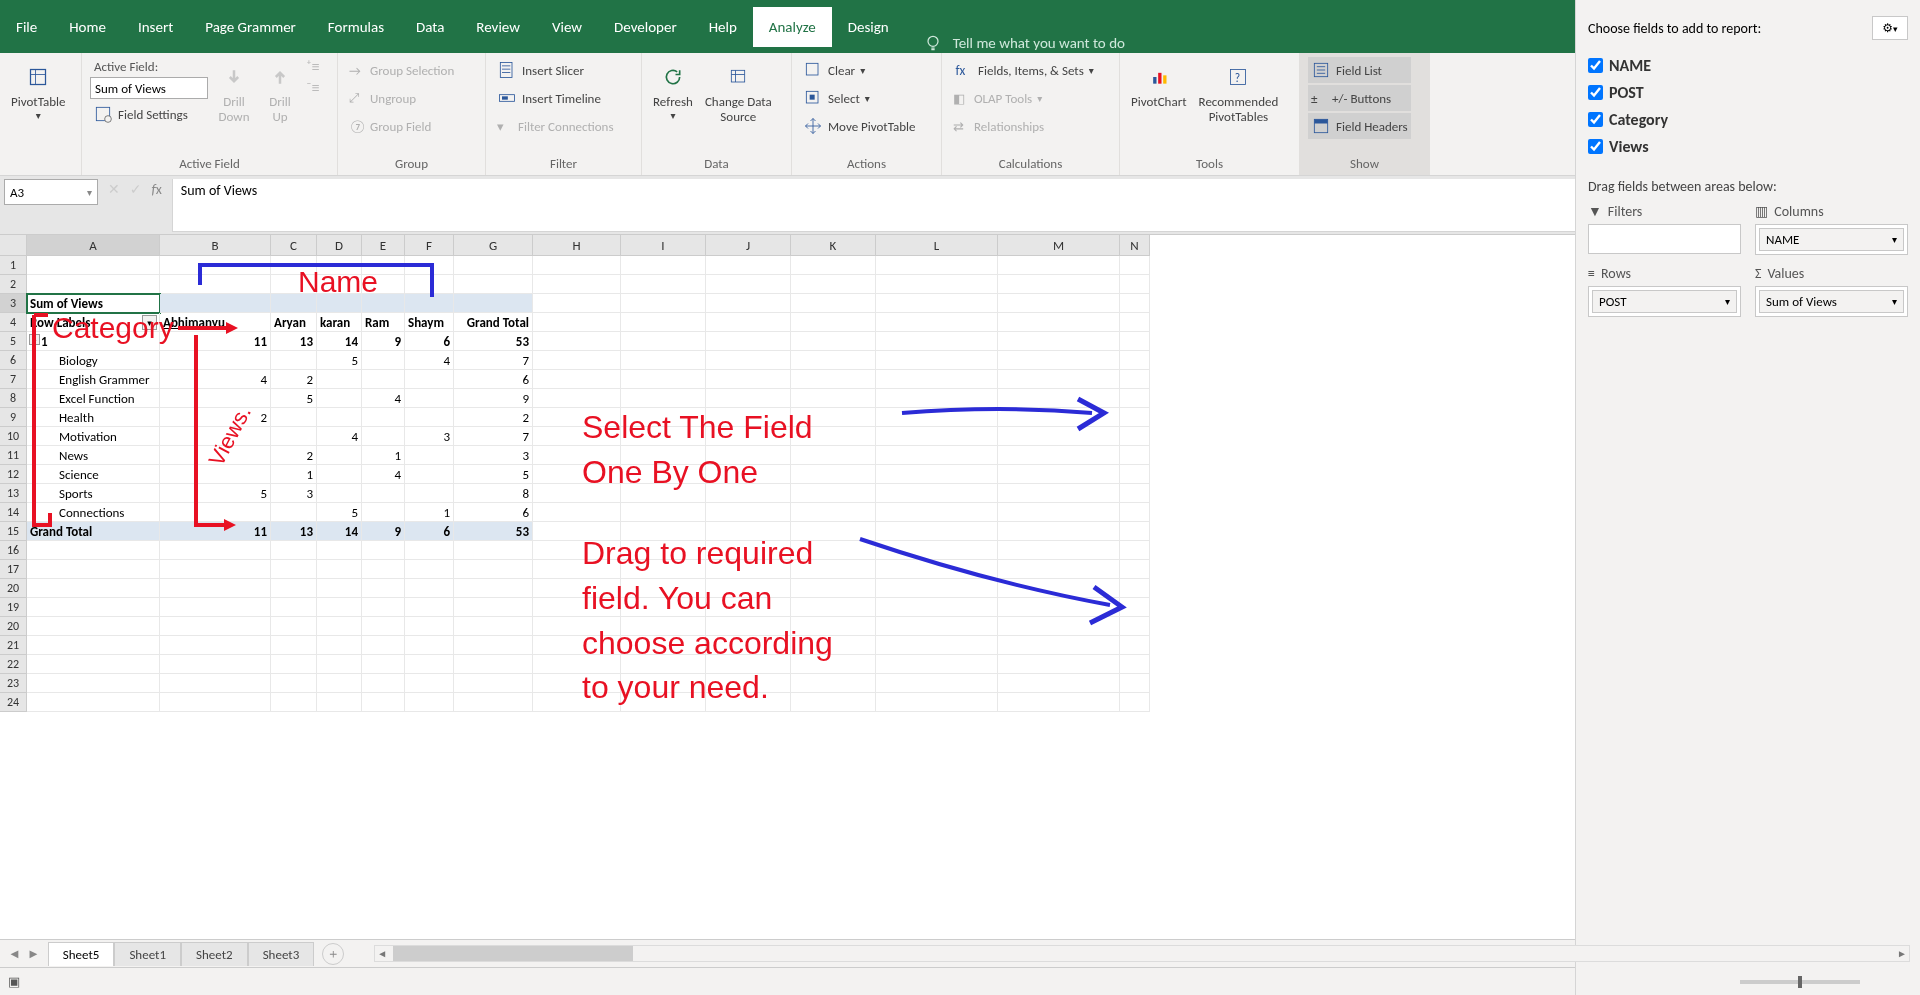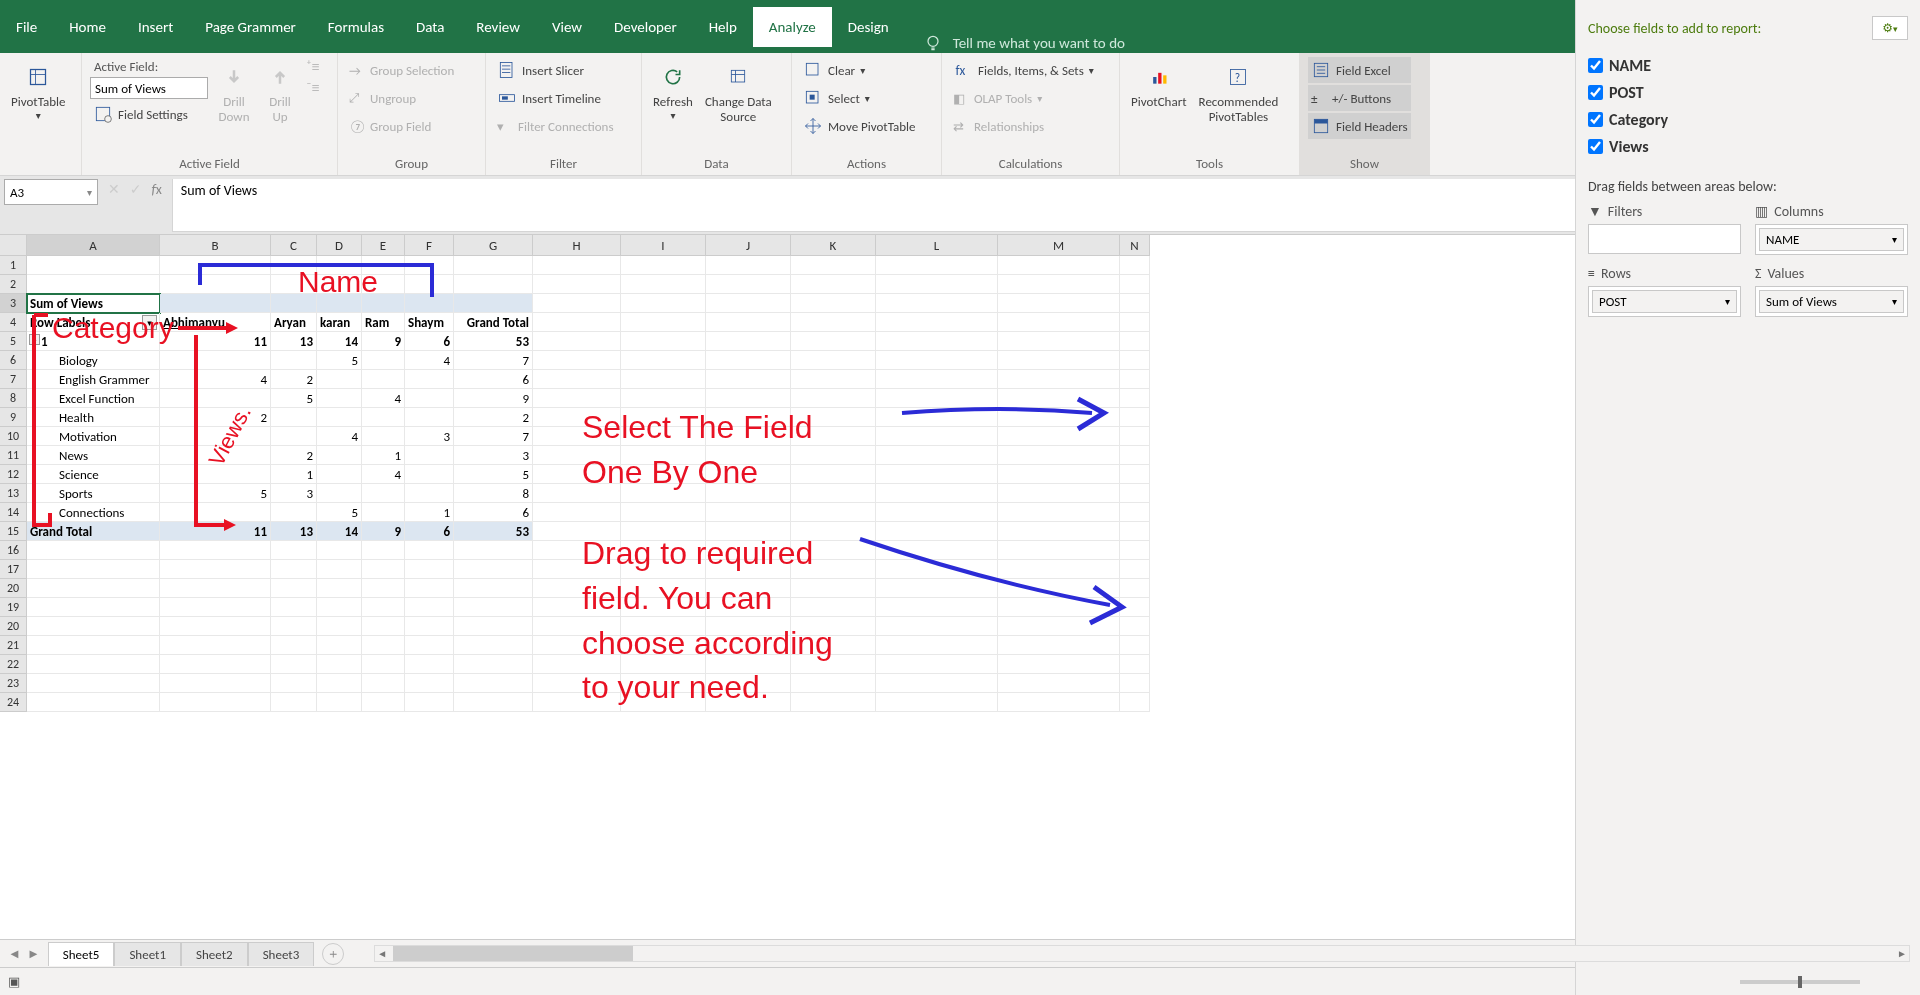--- a/index.html
+++ b/index.html
@@ -57,21 +57,21 @@
 .cell.sel { outline:2px solid #217346; outline-offset:-1px; background:#fff; }
 .dd { position:absolute; width:15px; height:15px; border:1px solid #999; background:#f3f2f1; display:flex; align-items:center; justify-content:center; font-size:9px; cursor:pointer; }
 
 
 .annot { position:absolute; font-family: "Segoe UI", sans-serif; font-size:28px; pointer-events:none; }
 .red { color:#e81123; }
 .blue { stroke:#2b2bd6; fill:none; stroke-width:4; }
 
 
 .pane-title { font-size:20px; color:#217346; margin-bottom:8px; display:flex; align-items:center; justify-content:space-between; }
-.pane-sub { font-size:14px; color:#4d7c0f; margin:6px 0 10px 0; display:flex; justify-content:space-between; align-items:center; }
+.pane-sub { font-size:14px; color:#000000; margin:6px 0 10px 0; display:flex; justify-content:space-between; align-items:center; }
 .gearbtn { border:1px solid #c8c8c8; background:#fff; width:36px; height:24px; font-size:12px; display:flex; align-items:center; justify-content:center; cursor:pointer; }
 .searchbox { width:100%; height:30px; border:1px solid #ababab; padding:0 8px; font-size:14px; display:flex; align-items:center; justify-content:space-between; color:#888; cursor:text; }
 .fieldlist { margin-top:12px; }
 .fielditem { display:flex; align-items:center; gap:6px; font-size:16px; font-weight:600; padding:4px 0; cursor:pointer; color:#333; }
 .fielditem input { width:15px; height:15px; }
 .pane-drag { font-size:14px; color:#444; margin:18px 0 8px 0; }
 .areas { display:grid; grid-template-columns:1fr 1fr; gap:10px 14px; }
 .area { }
 .area-hdr { font-size:14px; color:#555; display:flex; align-items:center; gap:6px; margin-bottom:4px; }
 .area-box { border:1px solid #c8c8c8; background:#fff; min-height:30px; padding:3px; }
@@ -340,21 +340,21 @@
   </div>
 
   <div class="group" style="width:130px; background:#e1dfdd">
     <div class="group-body">
         <div class="ribbon-col">
       <div class="rbtn small sl" style="background:#d0d0d0">
             <svg class="glyph sm" viewBox="0 0 24 24">
               <rect x="4" y="4" width="16" height="16" fill="none" stroke="#2b579a"></rect>
               <path d="M7 8h10M7 12h10M7 16h10" stroke="#2b579a"></path>
             </svg>
-            <span>Field Excel</span>
+            <span>Field List</span>
           </div>
       <div class="rbtn small sl" style="background:#d0d0d0">
             <span style="width:16px">±</span>
             <span>+/- Buttons</span>
           </div>
       <div class="rbtn small sl" style="background:#d0d0d0">
             <svg class="glyph sm" viewBox="0 0 24 24">
               <rect x="4" y="4" width="16" height="5" fill="#2b579a"></rect>
               <rect x="4" y="4" width="16" height="16" fill="none" stroke="#2b579a"></rect>
             </svg>

